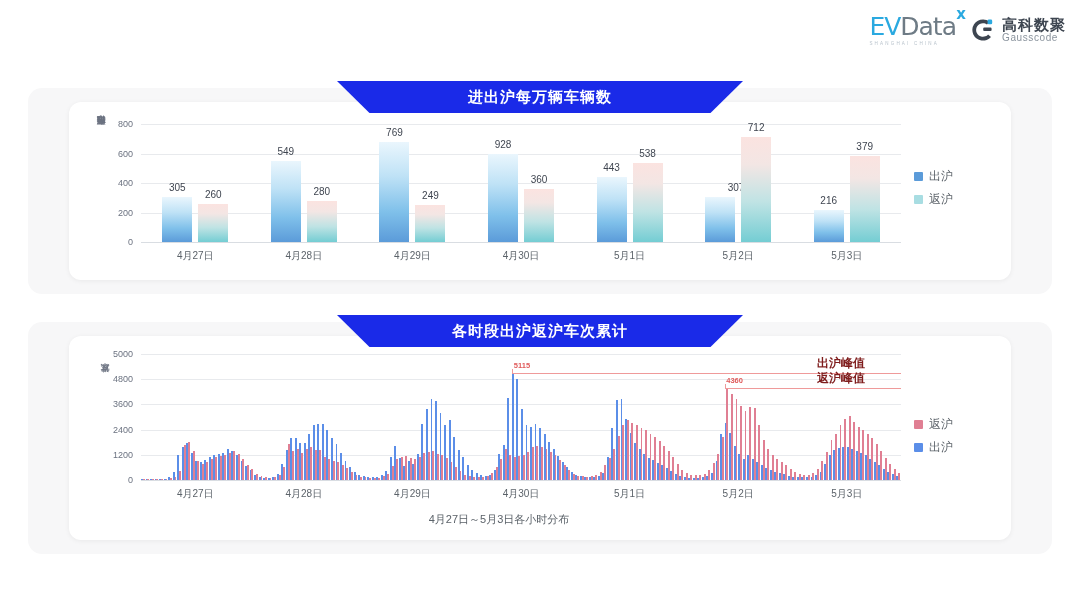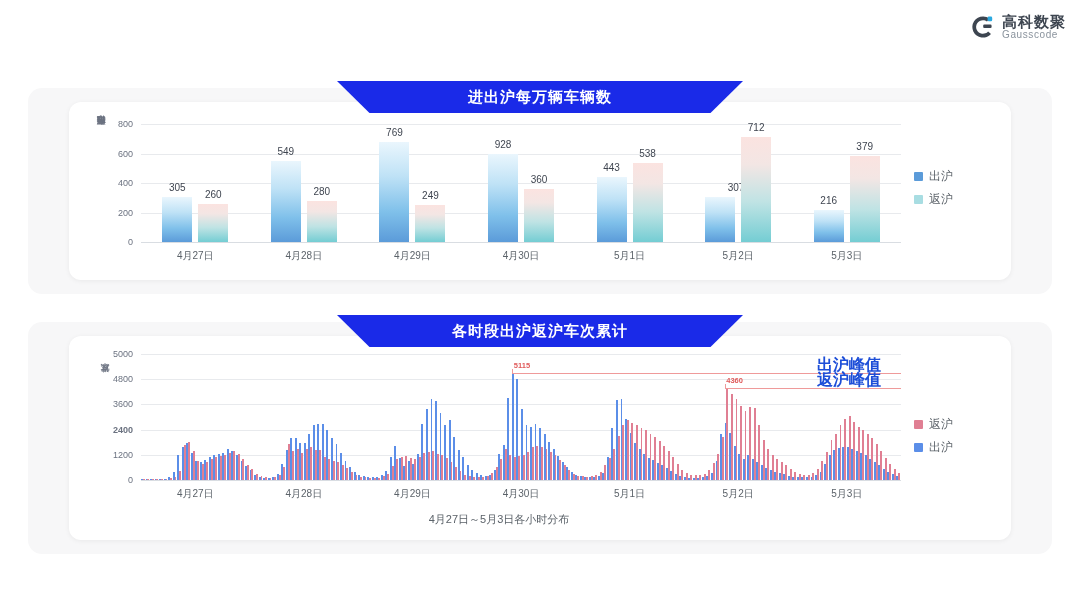--- a/index.html
+++ b/index.html
@@ -95,31 +95,38 @@
   .hbar.out{background:#5b8ee8;}
   .hbar.ret{background:#e07f93;}
 
   
   .peakline{position:absolute;height:1px;background:#ef9a9a;}
   .peakval{
     position:absolute;transform:translateX(-50%);
     font-size:7.5px;color:#e05a5a;font-weight:700;white-space:nowrap;
   }
   .peaktext{
-    position:absolute;font-size:16px;font-weight:700;color:#1d4ed8;white-space:nowrap;
+    position:absolute;font-size:12px;font-weight:700;color:#7f1d1d;white-space:nowrap;
   }
   .caption{
     position:absolute;transform:translateX(-50%);
     font-size:11px;color:#5b6269;white-space:nowrap;
   }
 </style>
 </head>
 <body>
 
 <div class="brand-bar">
+  <div class="evdata-logo">
+    <div class="evdata-word">
+      <span class="ev">EV</span><span>Data</span>
+      <span class="evdata-x">x</span>
+    </div>
+    <div class="evdata-sub">SHANGHAI CHINA</div>
+  </div>
   <div class="gauss-wrap">
     <div class="gauss-mark">
       <svg viewBox="0 0 26 26" width="26" height="26">
         <path d="M13 2.4a10.6 10.6 0 1 0 8.0 17.5l-2.9-2.5A6.8 6.8 0 1 1 13 6.2c1.5 0 2.9.5 4.0 1.3l2.5-3.0A10.5 10.5 0 0 0 13 2.4z" fill="#3d4550"></path>
         <rect x="13.2" y="10.6" width="8.4" height="3.5" rx="1.1" fill="#3d4550"></rect>
         <rect x="17.6" y="2.6" width="4.6" height="4.6" rx="1.3" fill="#2aa9e0"></rect>
       </svg>
     </div>
     <div class="gauss-text">
       <span class="gauss-cn">高科数聚</span>
@@ -192,21 +199,21 @@
 </div>
 <div class="ribbon" id="ribbon-top">进出沪每万辆车辆数</div>
 
 <div class="panel" id="panel-bottom">
   <div class="panel-inner">
     <div class="plot" id="plot2" style="left: 72px; top: 18px; width: 760px; height: 126px;">
         <div class="ytick" style="top: 126px; right: 768px;">0</div>
         <div class="gridline" style="top: 100.8px; width: 760px;"></div>
         <div class="ytick" style="top: 100.8px; right: 768px;">1200</div>
         <div class="gridline" style="top: 75.6px; width: 760px;"></div>
-        <div class="ytick" style="top: 75.6px; right: 768px; font-weight: bold;">2400</div>
+        <div class="ytick" style="top: 75.6px; right: 768px;">2400</div>
         <div class="gridline" style="top: 50.4px; width: 760px;"></div>
         <div class="ytick" style="top: 50.4px; right: 768px;">3600</div>
         <div class="gridline" style="top: 25.2px; width: 760px;"></div>
         <div class="ytick" style="top: 25.2px; right: 768px;">4800</div>
         <div class="gridline" style="top: 0px; width: 760px;"></div>
         <div class="ytick" style="top: 0px; right: 768px;">5000</div>
         <div class="axis-base" style="top: 126px; left: 0px; width: 760px;"></div>
         <div class="ylabel" style="left: -42px; top: 26px;">车次累计</div>
         <div class="hbar out" style="left: 0px; width: 1.9px; height: 1.47px;"></div>
         <div class="hbar ret" style="left: 1.9px; width: 1.9px; height: 1.26px;"></div>

